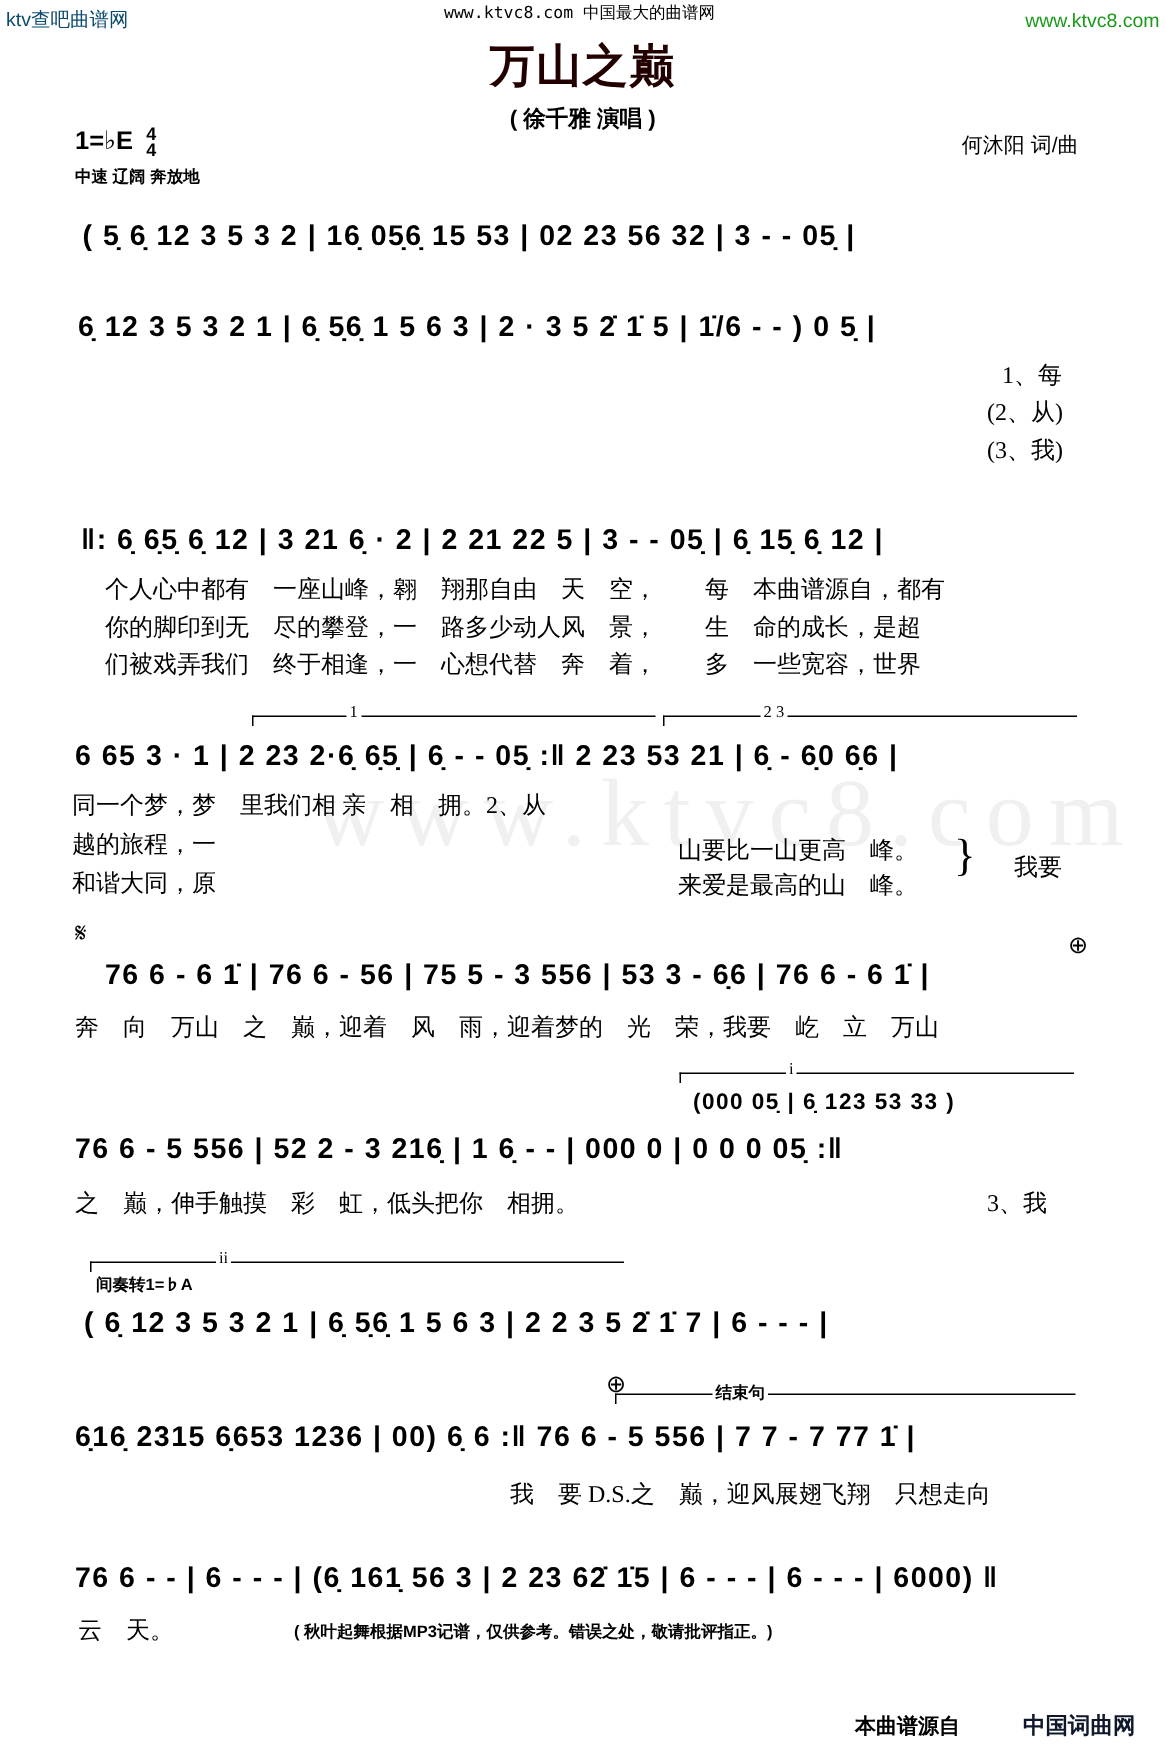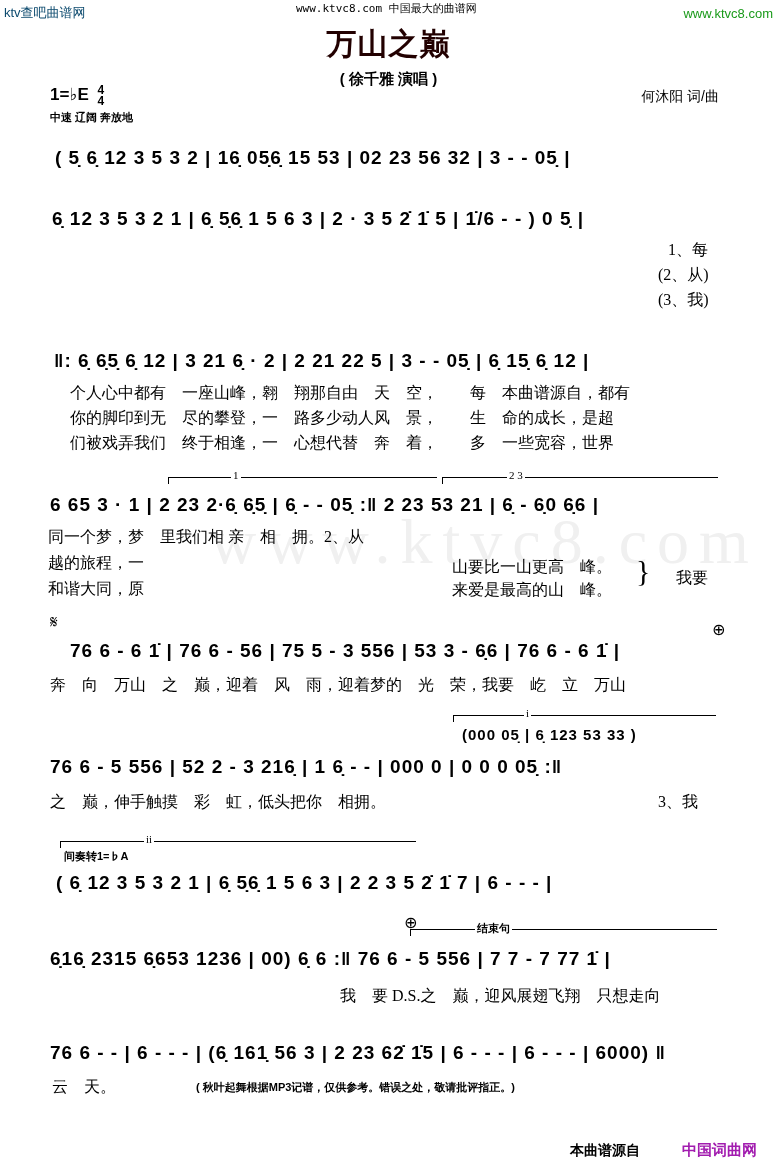--- a/index.html
+++ b/index.html
@@ -14,21 +14,21 @@
   .key { left: 50px; top: 84px; font-size: 17px; font-weight: bold; }
   .timesig { display: inline-block; vertical-align: middle; font-size: 12px; line-height: 11px; text-align: center; margin-left: 4px; }
   .tempo { left: 50px; top: 110px; font-size: 11px; font-weight: bold; }
   .composer { right: 58px; top: 88px; font-size: 14px; }
   .staff { font-family: "Liberation Sans", sans-serif; font-weight: bold; font-size: 19px; letter-spacing: 1px; }
   .lyric { font-family: "Liberation Serif", "DejaVu Serif", serif; font-size: 16px; }
   .bracket { border-top: 1px solid #000; border-left: 1px solid #000; height: 6px; }
   .bracket-label { position: absolute; top: -9px; font-size: 11px; background: #fff; padding: 0 2px; font-family: "Liberation Serif", serif; }
   .note-small { font-family: "Liberation Sans", sans-serif; font-size: 11px; font-weight: bold; }
   .footer-label { font-size: 14px; font-weight: bold; }
-  .footer-brand { font-size: 15px; font-weight: bold; color: #a21caf; }
+  .footer-brand { font-size: 15px; font-weight: bold; color: #0f172a; }
   .watermark { font-size: 64px; color: #f0f0f0; font-family: "Liberation Serif", serif; letter-spacing: 10px; }
   .seg { font-size: 18px; }
   .coda { font-size: 16px; }
 </style>
 </head>
 <body>
 
 <div class="abs site-left">ktv查吧曲谱网</div>
 <div class="abs site-center">www.ktvc8.com 中国最大的曲谱网</div>
 <div class="abs site-right">www.ktvc8.com</div>

